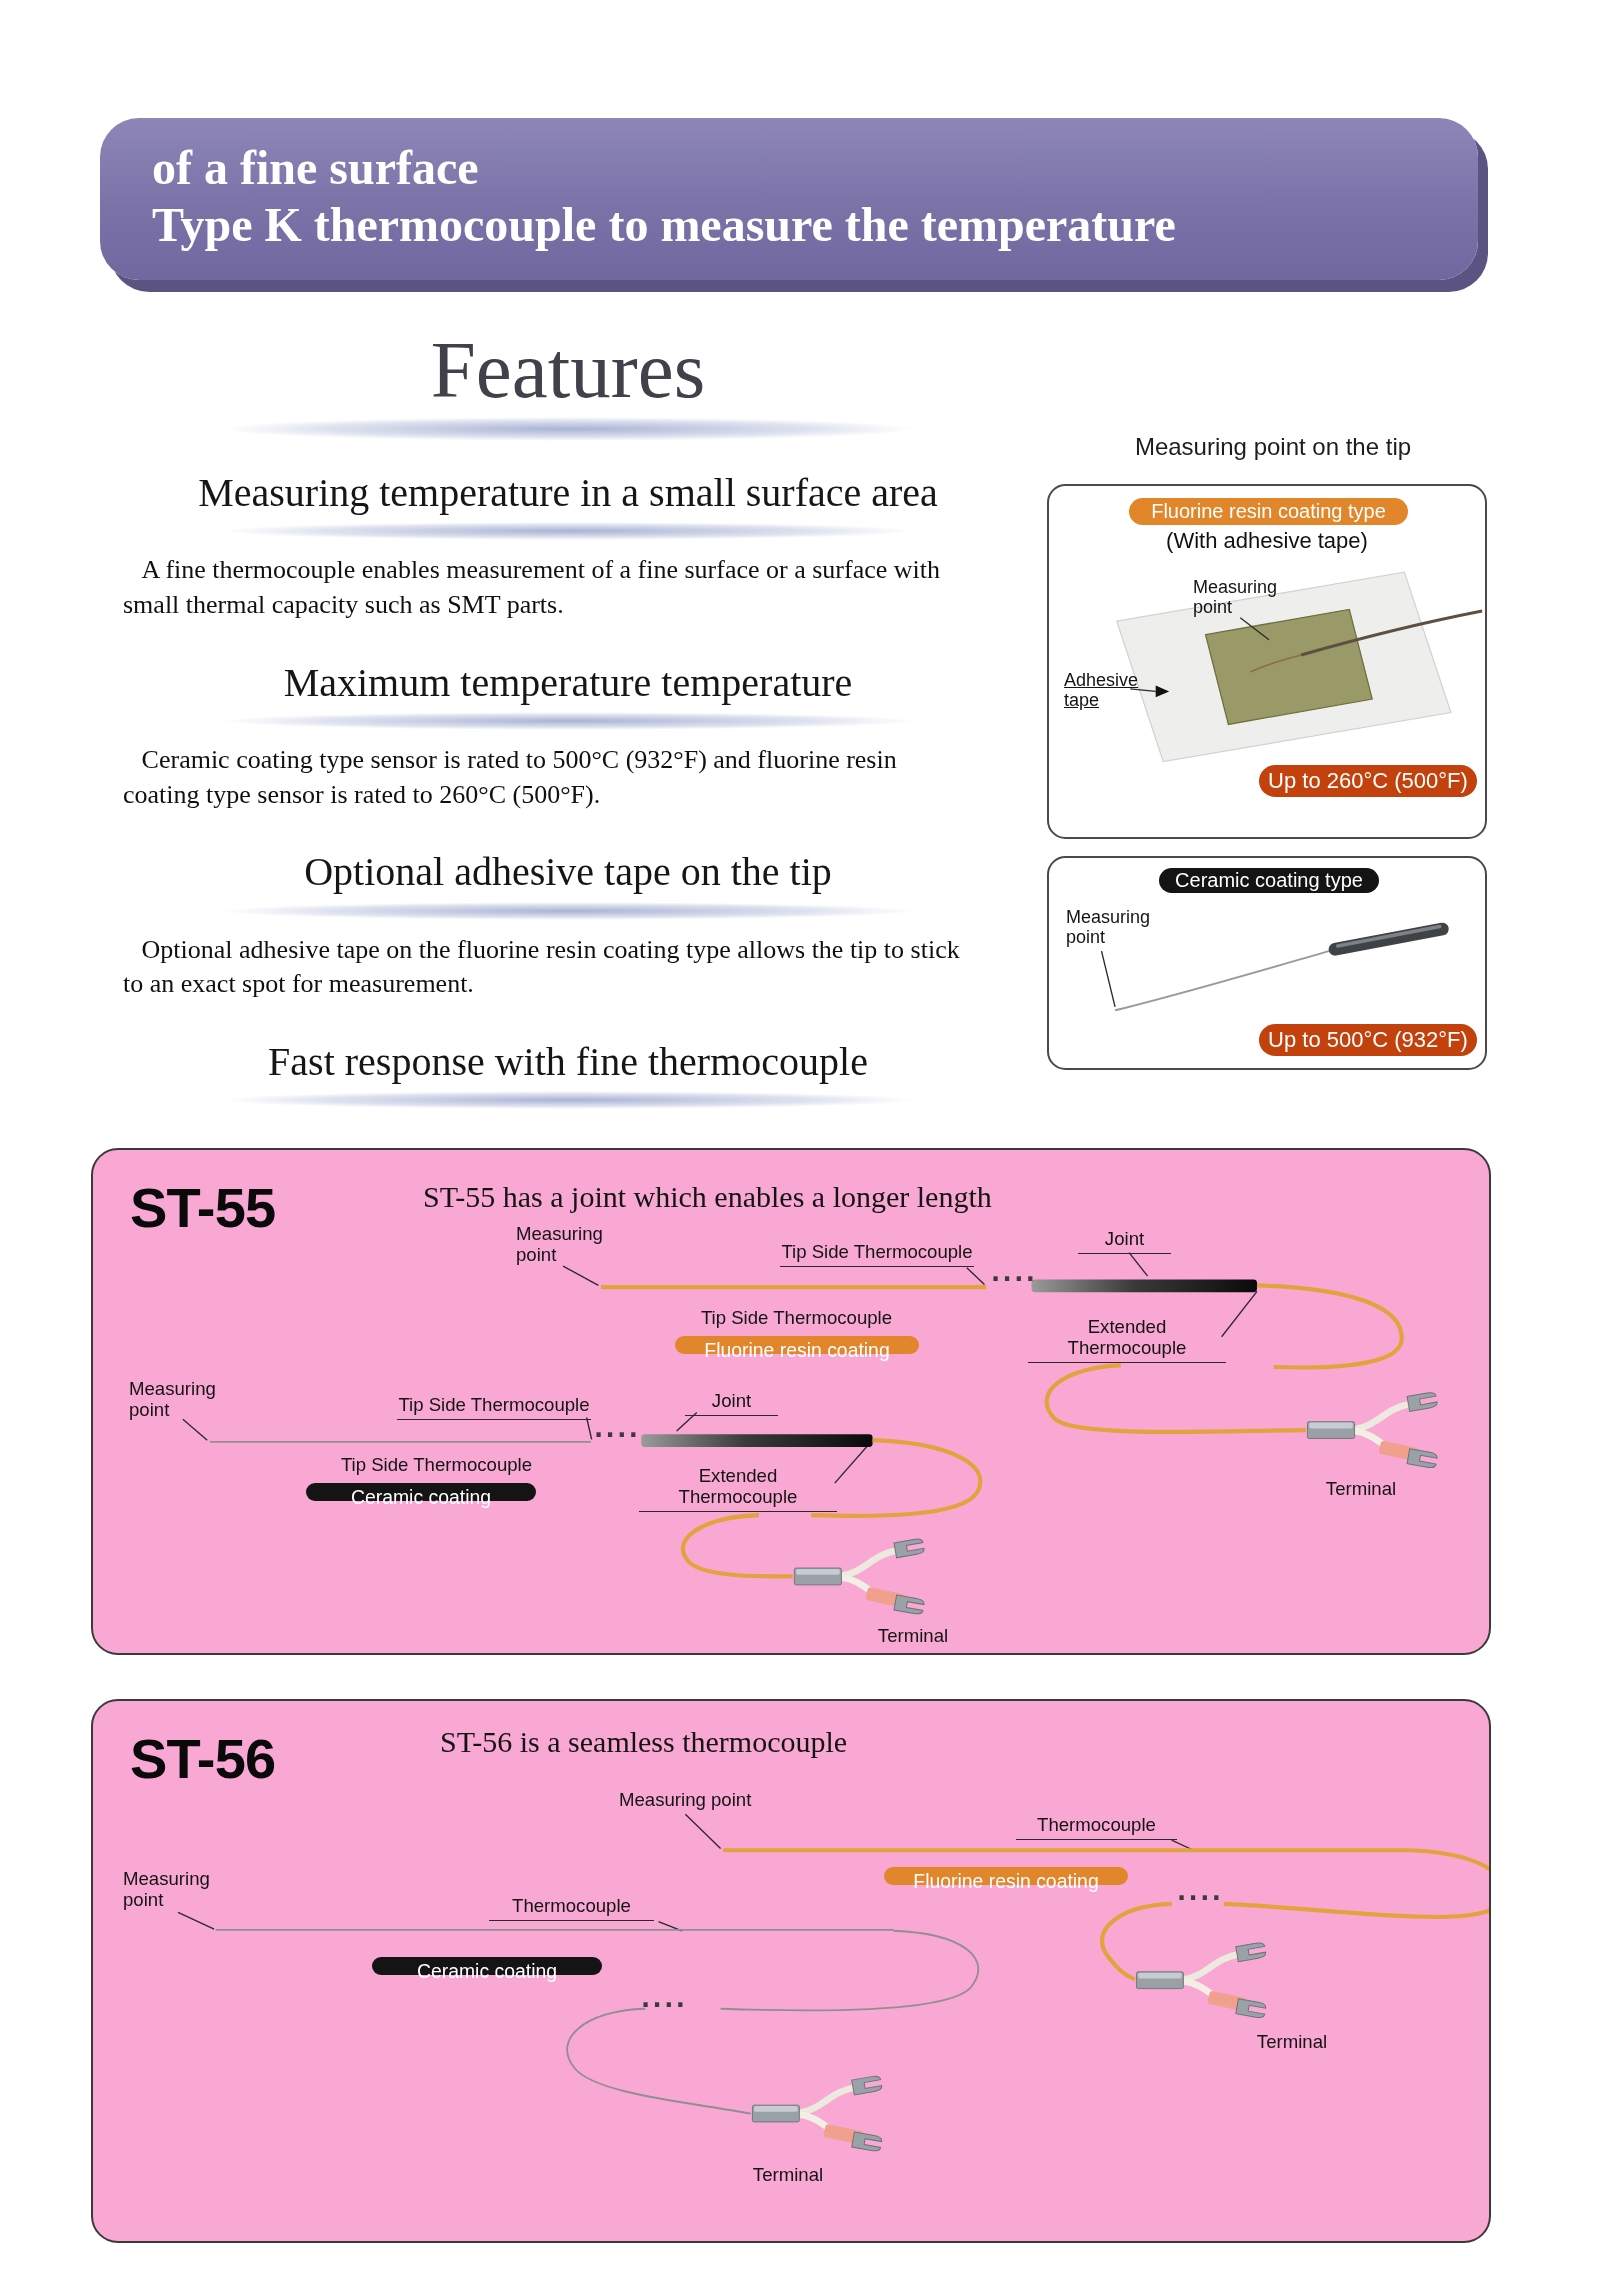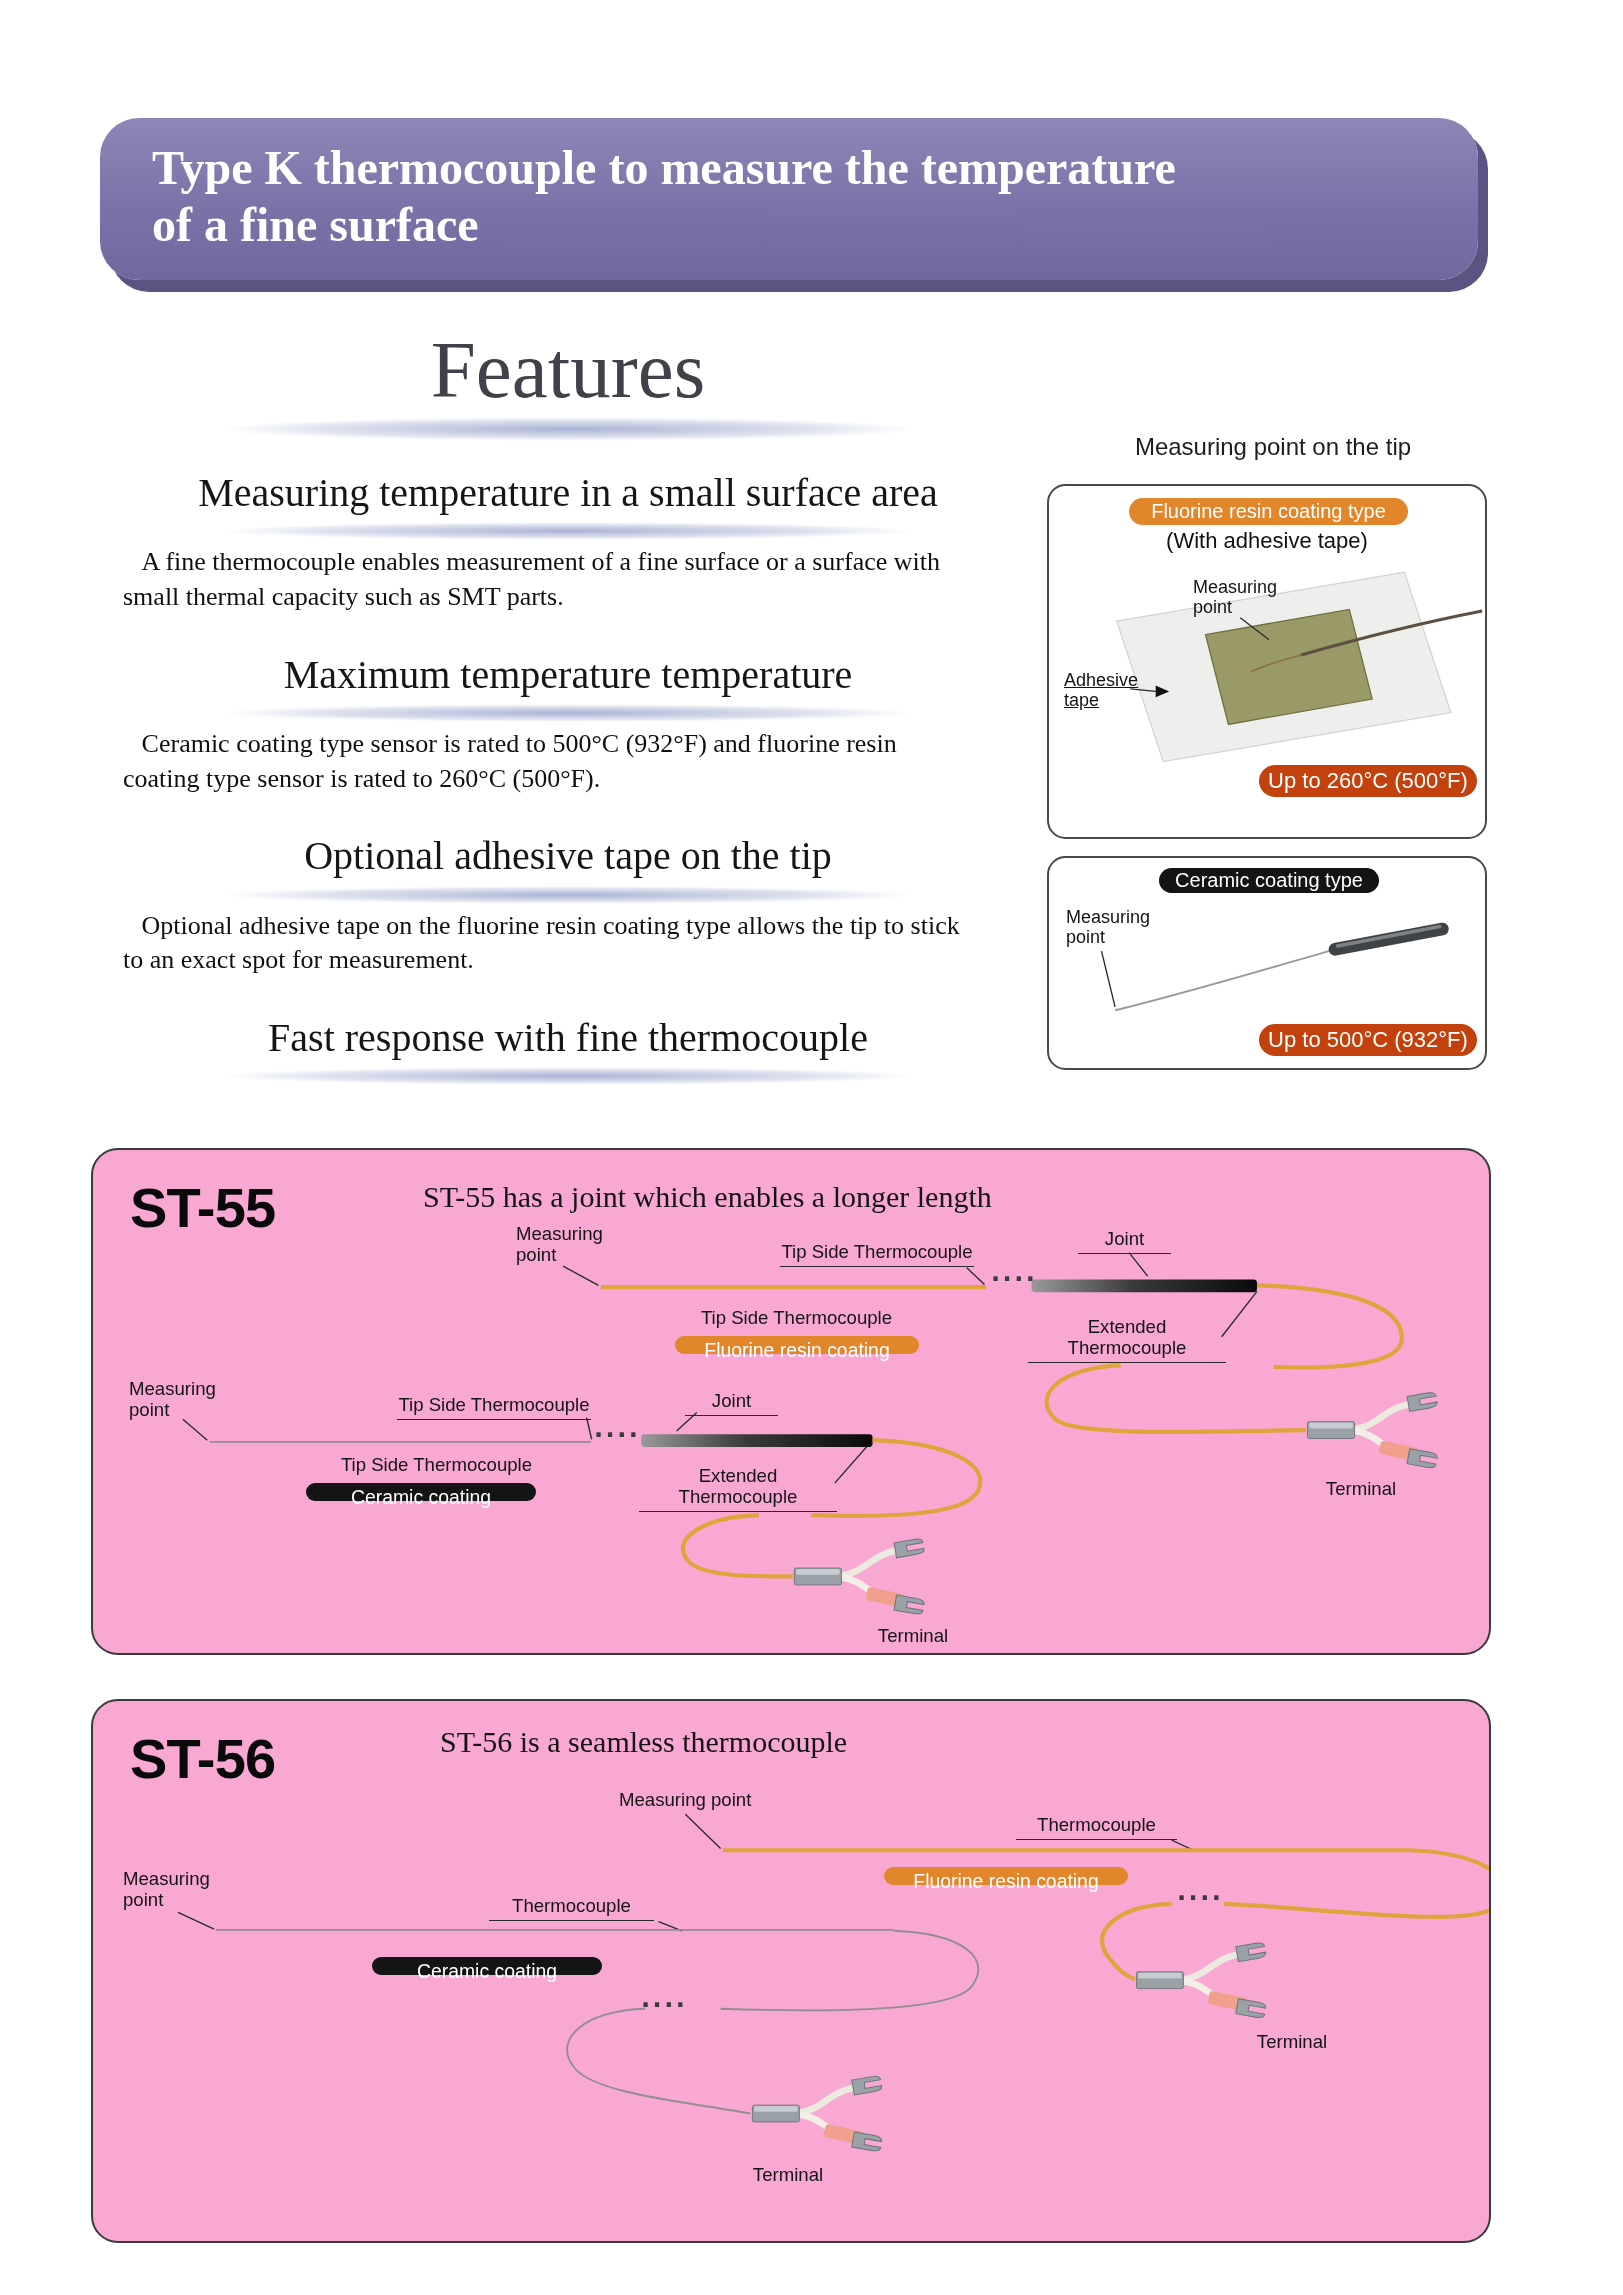--- a/index.html
+++ b/index.html
@@ -15,21 +15,21 @@
 
   
   .left-col{position:absolute;left:91px;top:311px;width:954px;padding-top:17px;}
   .features-h{font-size:81px;line-height:1.05;color:#41414c;text-align:center;}
   .swoosh{height:24px;margin:3.4px 8.5px 0;
           background:radial-gradient(ellipse 50% 50% at 50% 50%,
              rgba(148,160,202,0.8) 0%,rgba(148,160,202,0.3) 52%,rgba(148,160,202,0) 74%);}
   .swoosh.big{height:32px;margin-top:0;}
   .sec-title{margin-top:37px;font-size:40px;line-height:1.15;color:#161616;text-align:center;}
   .sec-title.first{margin-top:25px;}
-  .sec-body{margin:2px 25px 0 32px;font-size:26px;line-height:1.33;color:#101010;
+  .sec-body{margin:10px 25px 0 32px;font-size:26px;line-height:1.33;color:#101010;
             text-indent:18.6px;max-width:854px;}
 
   
   .tip-heading{position:absolute;left:1053px;top:433px;width:440px;text-align:center;
                font-family:Liberation Sans, sans-serif;font-size:24px;color:#1d1d1d;}
   .tipbox{position:absolute;background:#fff;border:2.1px solid #4a4a4a;border-radius:18.6px;box-sizing:border-box;}
   #fluorine-box{left:1047px;top:484px;width:440px;height:355px;}
   #ceramic-box{left:1047px;top:856px;width:440px;height:214px;}
   .tipbox .lbl{position:absolute;font-family:"Liberation Sans",sans-serif;font-size:18px;
                line-height:1.12;color:#141414;}
@@ -90,22 +90,22 @@
       <g transform="translate(120,31) rotate(10)">
           <use href="#fork"></use>
         </g>
     </g>
   </defs>
 </svg>
 
 <div class="page">
 
   <div class="banner">
+    <div class="banner-line">of a fine surface</div>
     <div class="banner-line">Type K thermocouple to measure the temperature</div>
-    <div class="banner-line">of a fine surface</div>
   </div>
 
   <div class="left-col">
     <div class="features-h">Features</div>
     <div class="swoosh big"></div>
 
     <div class="sec-title first">Measuring temperature in a small surface area</div>
     <div class="swoosh"></div>
     <div class="sec-body">A fine thermocouple enables measurement of a fine surface or a surface with small thermal capacity such as SMT parts.</div>
 

